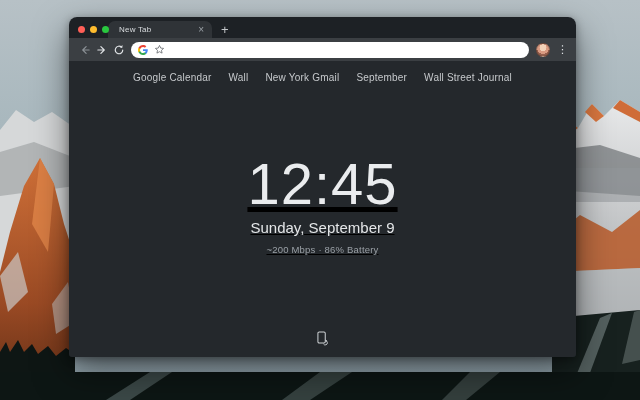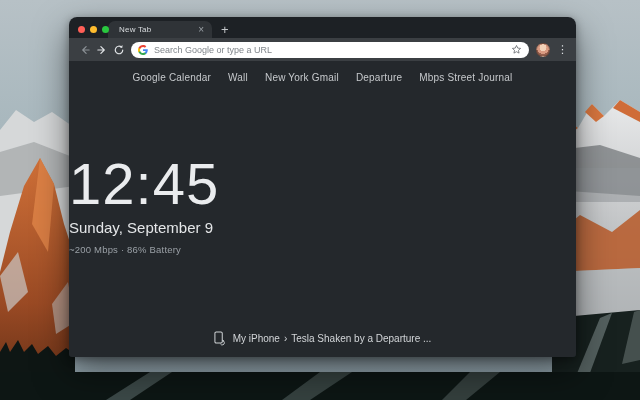--- a/index.html
+++ b/index.html
@@ -51,21 +51,21 @@
     background:radial-gradient(circle at 50% 32%, #f2d2b9 0 34%, #d99a81 35% 58%, #95604e 59% 100%);
     border:1px solid rgba(0,0,0,.25);
   }
   .menu-dots { margin-left:7px; font-size:11px; color:#dfe2e5; line-height:1; letter-spacing:0; }
 
   
   .ntp { flex:1; background:#24282c; position:relative; }
   .bookmarks { position:absolute; top:11px; left:0; right:0; display:flex; justify-content:center; gap:17px; }
   .bookmark { font-size:10px; color:#c6c9cc; letter-spacing:.2px; cursor:default; white-space:nowrap; }
 
-  .center-block { position:absolute; left:0; right:0; top:0; bottom:0; display:flex; flex-direction:column; justify-content:center; margin-top:-8px; }
+  .center-block { position:absolute; left:0; right:0; top:0; bottom:0; display:flex; flex-direction:column; align-items:center; justify-content:center; margin-top:-8px;text-decoration:underline; }
   .clock { font-size:58px; font-weight:100; color:#eaecee; letter-spacing:1px; line-height:1; }
   .date  { margin-top:6px; font-size:15px; color:#e4e6e8; }
   .status{ margin-top:8px; font-size:9.5px; color:#9aa0a6; letter-spacing:.2px; }
 
   .footer { position:absolute; left:0; right:0; bottom:11px; display:flex; align-items:center; justify-content:center; gap:8px; }
   .footer-text { display:flex; gap:4px; font-size:10px; color:#d2d5d8; white-space:nowrap; }
 </style>
 </head>
 <body>
 
@@ -146,53 +146,47 @@
           <path d="M12.6 1.2v3.4H9.2z" fill="#dfe2e5"></path>
         </svg>
     </span>
     <div class="omnibox">
       <svg class="g-logo" viewBox="0 0 24 24">
         <path fill="#4285F4" d="M23.49 12.27c0-.79-.07-1.54-.19-2.27H12v4.51h6.47c-.29 1.48-1.14 2.73-2.4 3.58v3h3.86c2.26-2.09 3.56-5.17 3.56-8.82z"></path>
         <path fill="#34A853" d="M12 24c3.24 0 5.95-1.08 7.93-2.91l-3.86-3c-1.08.72-2.45 1.16-4.07 1.16-3.13 0-5.78-2.11-6.73-4.96H1.29v3.09C3.26 21.3 7.31 24 12 24z"></path>
         <path fill="#FBBC05" d="M5.27 14.29c-.25-.72-.38-1.49-.38-2.29s.14-1.57.38-2.29V6.62H1.29C.47 8.24 0 10.06 0 12s.47 3.76 1.29 5.38l3.98-3.09z"></path>
         <path fill="#EA4335" d="M12 4.75c1.77 0 3.35.61 4.6 1.8l3.42-3.42C17.95 1.19 15.24 0 12 0 7.31 0 3.26 2.7 1.29 6.62l3.98 3.09c.95-2.85 3.6-4.96 6.73-4.96z"></path>
       </svg>
-      <input type="text" placeholder="Search Google or type a URL" style="">
       <span class="star">
         <svg width="11" height="11" viewBox="0 0 24 24">
             <path d="M12 3.2l2.7 5.7 6.2.7-4.6 4.2 1.3 6.1-5.6-3.1-5.6 3.1 1.3-6.1-4.6-4.2 6.2-.7z" fill="none" stroke="#5f6368" stroke-width="1.7" stroke-linejoin="round"></path>
           </svg>
       </span>
     </div>
     <span class="avatar"></span>
     <span class="menu-dots">⋮</span>
   </div>
 
   <div class="ntp">
     <div class="bookmarks">
       <span class="bookmark">Google Calendar</span>
       <span class="bookmark">Wall</span>
       <span class="bookmark">New York Gmail</span>
-      <span class="bookmark">Departure</span>
-      <span class="bookmark">Mbps Street Journal</span>
+      <span class="bookmark">September</span>
+      <span class="bookmark">Wall Street Journal</span>
     </div>
 
     <div class="center-block">
       <div class="clock">12:45</div>
       <div class="date">Sunday, September 9</div>
       <div class="status">~200 Mbps · 86% Battery</div>
     </div>
 
     <div class="footer">
       <svg width="11" height="15" viewBox="0 0 12 16">
         <rect x="1" y="1" width="8" height="12" rx="1.4" fill="none" stroke="#cfd3d6" stroke-width="1.1"></rect>
         <path d="M7 13.8a2.3 2.3 0 1 0 2-3.4" fill="none" stroke="#cfd3d6" stroke-width="1"></path>
         <path d="M9.2 9.2l1.7.9-.9 1.6z" fill="#cfd3d6"></path>
       </svg>
-      <span class="footer-text">
-        <span>My iPhone</span>
-        <span>›</span>
-        <span>Tesla Shaken by a Departure ...</span>
-      </span>
     </div>
   </div>
 
 </div>
 
 </body></html>

